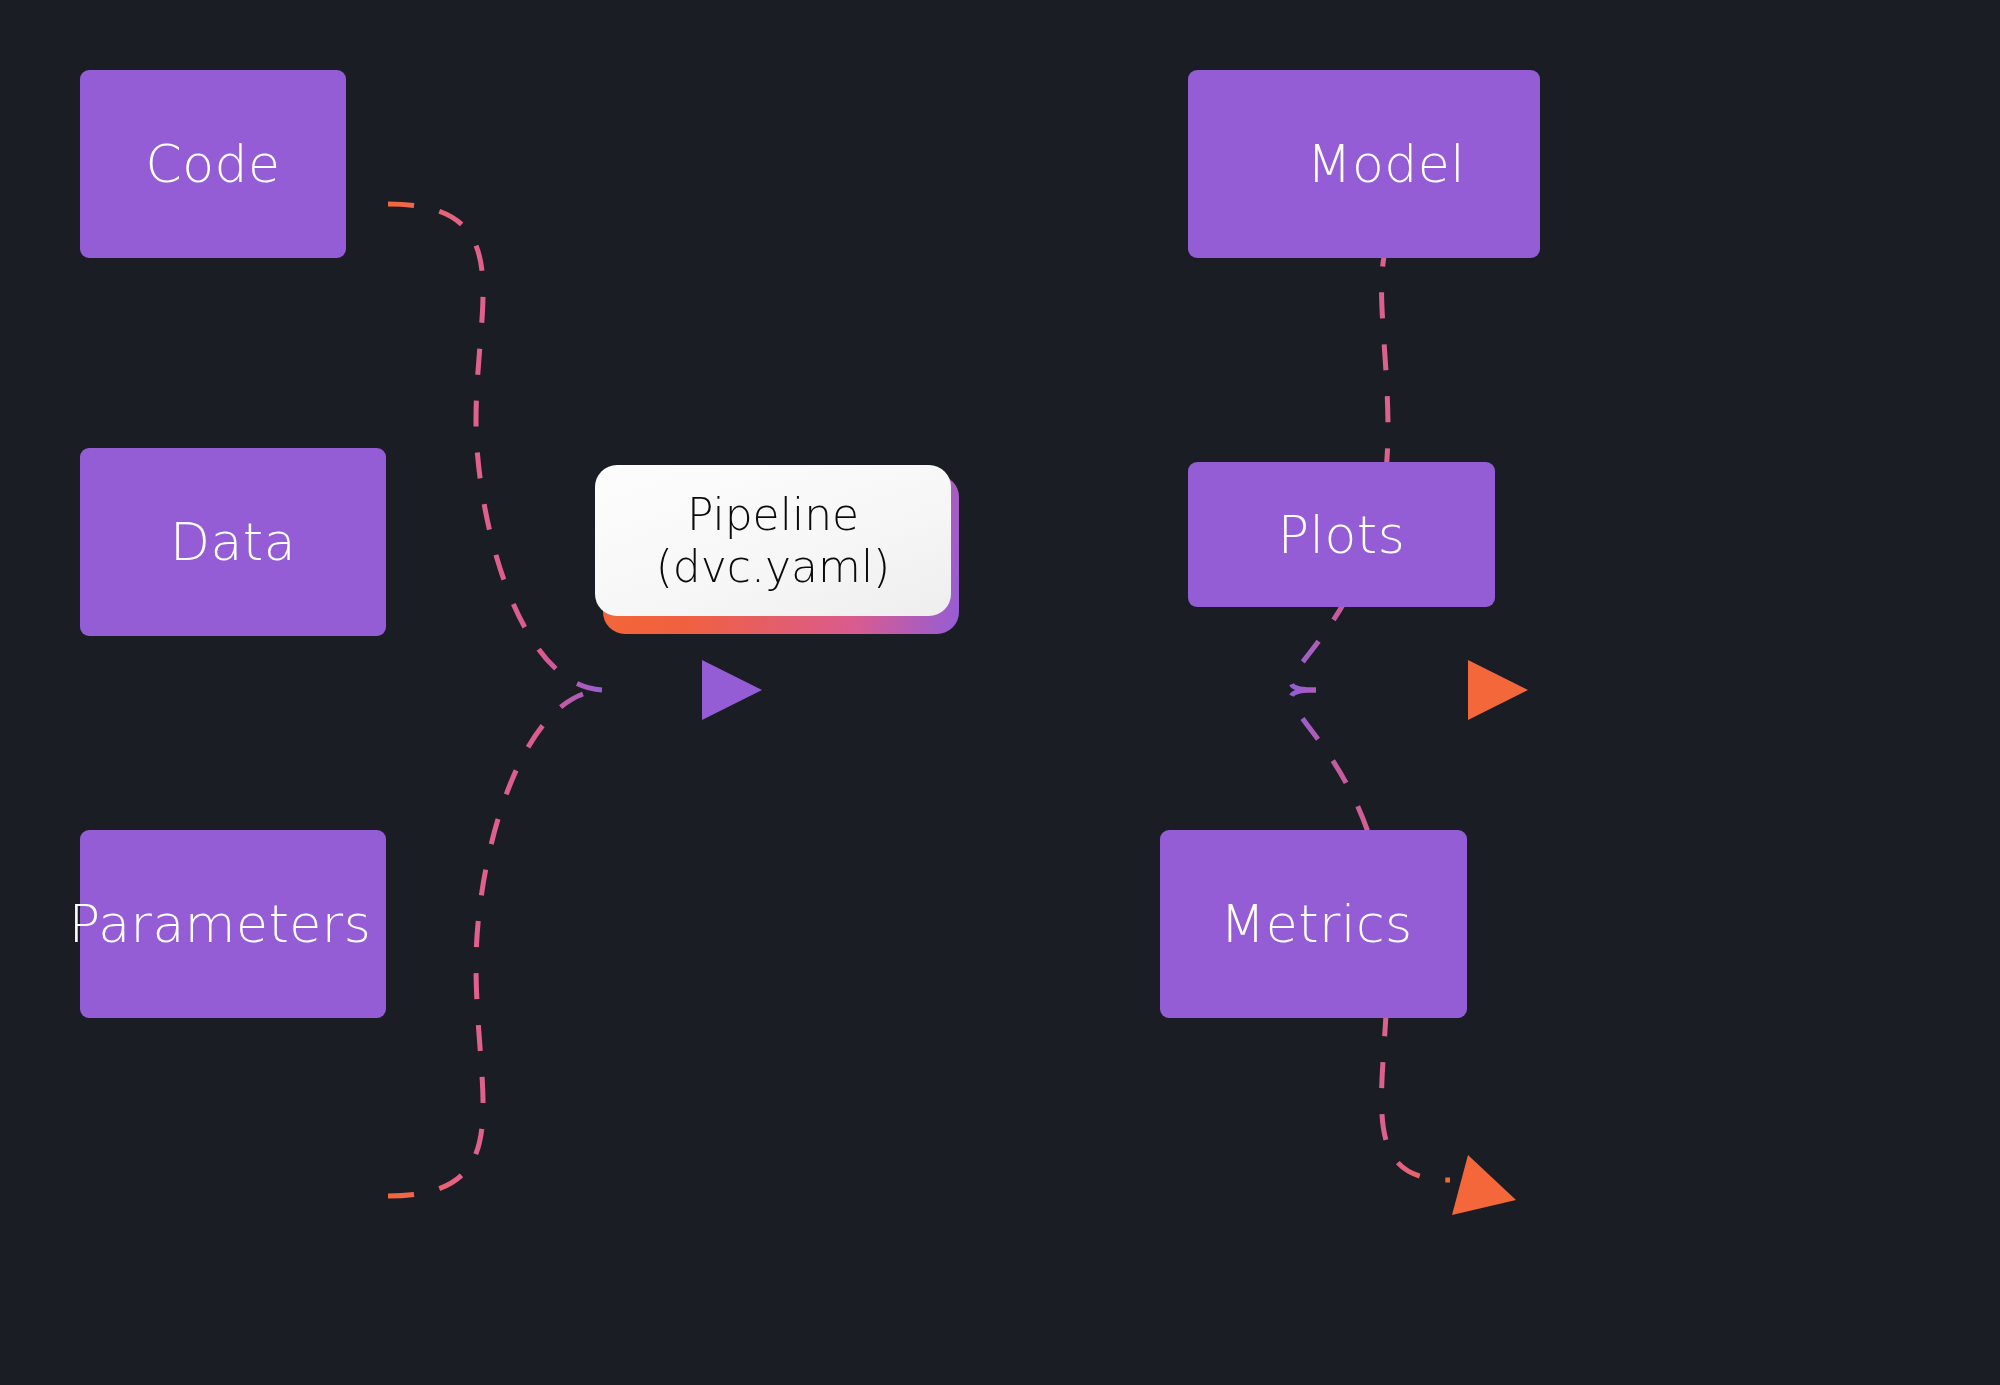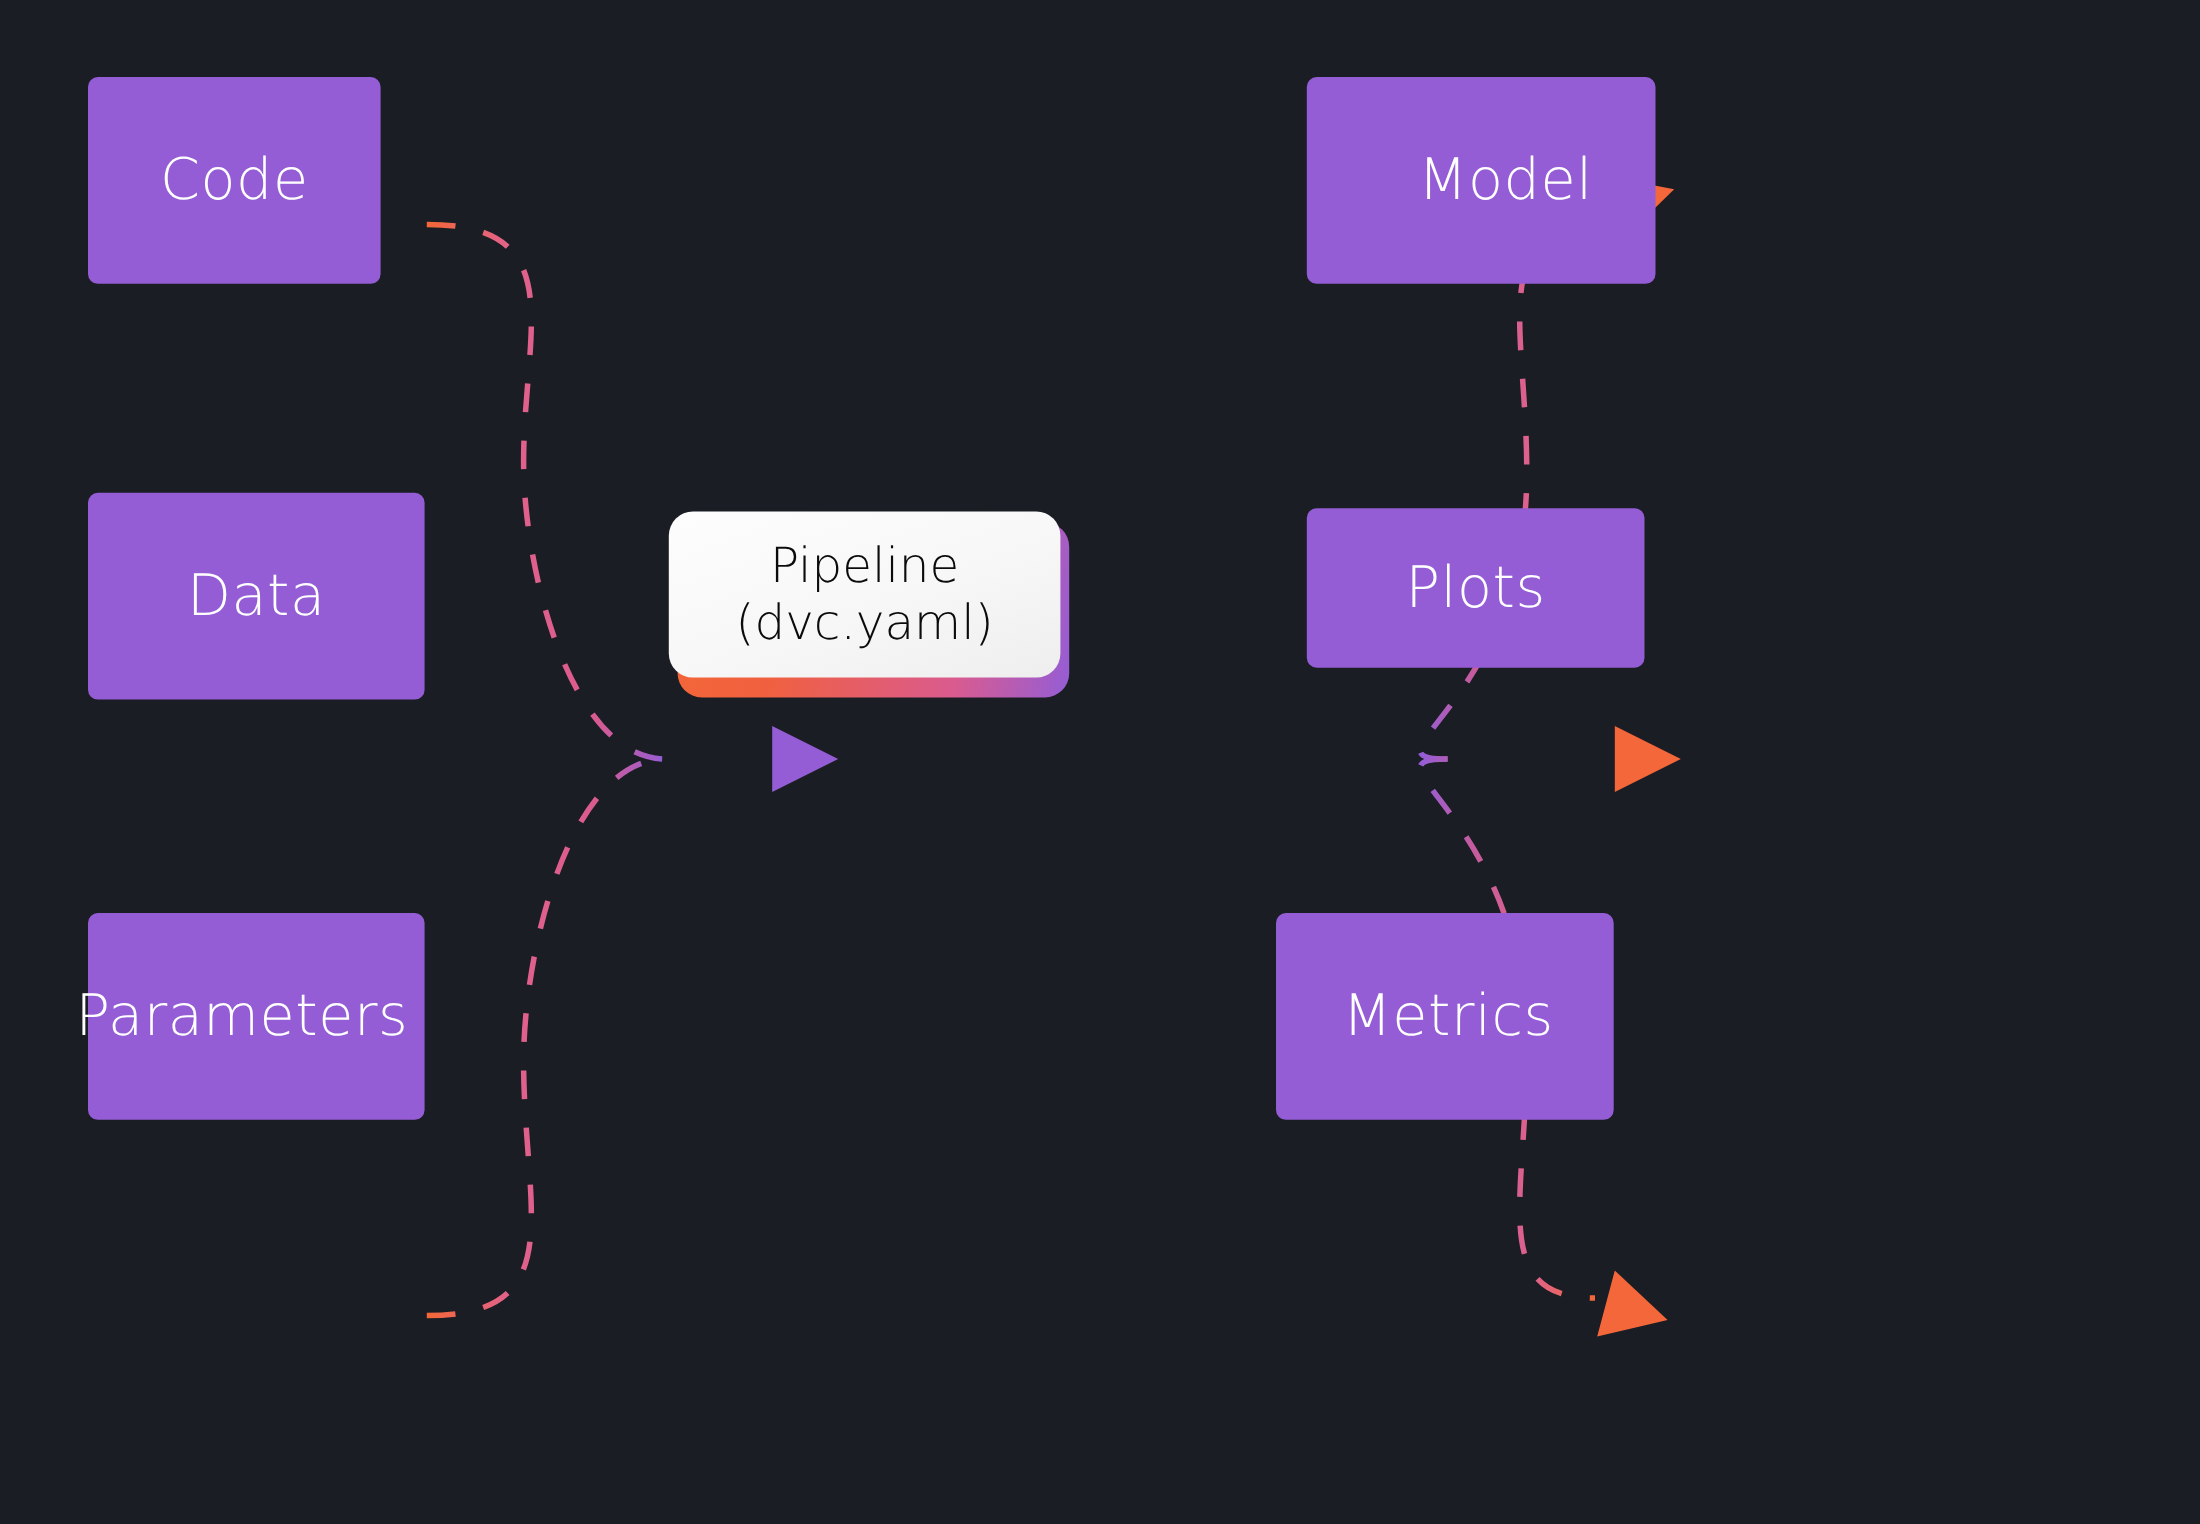--- a/index.html
+++ b/index.html
@@ -38,32 +38,32 @@
     letter-spacing: 0.5px;
     line-height: 1;
     white-space: nowrap;
     font-family: "DejaVu Sans", "Liberation Sans", sans-serif;
   }
   
   #node-code     { left: 80px;  top: 70px;   width: 266px; height: 188px; }
   #node-data     { left: 80px;  top: 448px;  width: 306px; height: 188px; }
   #node-params   { left: 80px;  top: 830px;  width: 306px; height: 188px; }
   
-  #node-model    { left: 1188px; top: 70px;  width: 317px; height: 188px; padding-left: 44px; }
+  #node-model    { left: 1188px; top: 70px;  width: 352px; height: 188px; padding-left: 44px; }
   #node-plots    { left: 1188px; top: 462px; width: 307px; height: 145px; }
   #node-metrics  { left: 1160px; top: 830px; width: 307px; height: 188px; }
 
   
   #node-params .node-label { margin-right: 26px; }
   #node-metrics .node-label { margin-left: 6px; }
 
   
   #pipeline-wrap {
     position: absolute;
-    left: 608px;
+    left: 595px;
     top: 465px;
     width: 356px;
     height: 159px;
     padding-left: 11px;
   }
   #pipeline-shadow {
     position: absolute;
     left: 8px;
     top: 10px;
     width: 356px;

